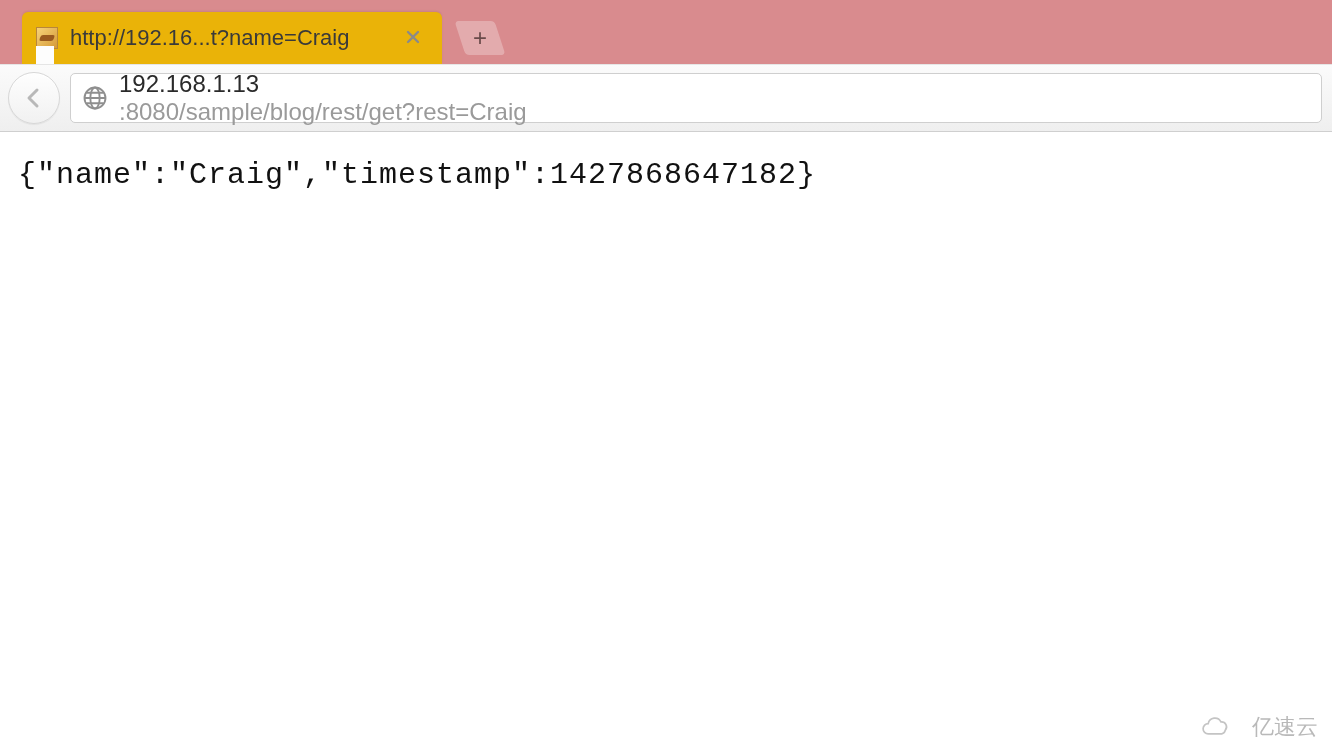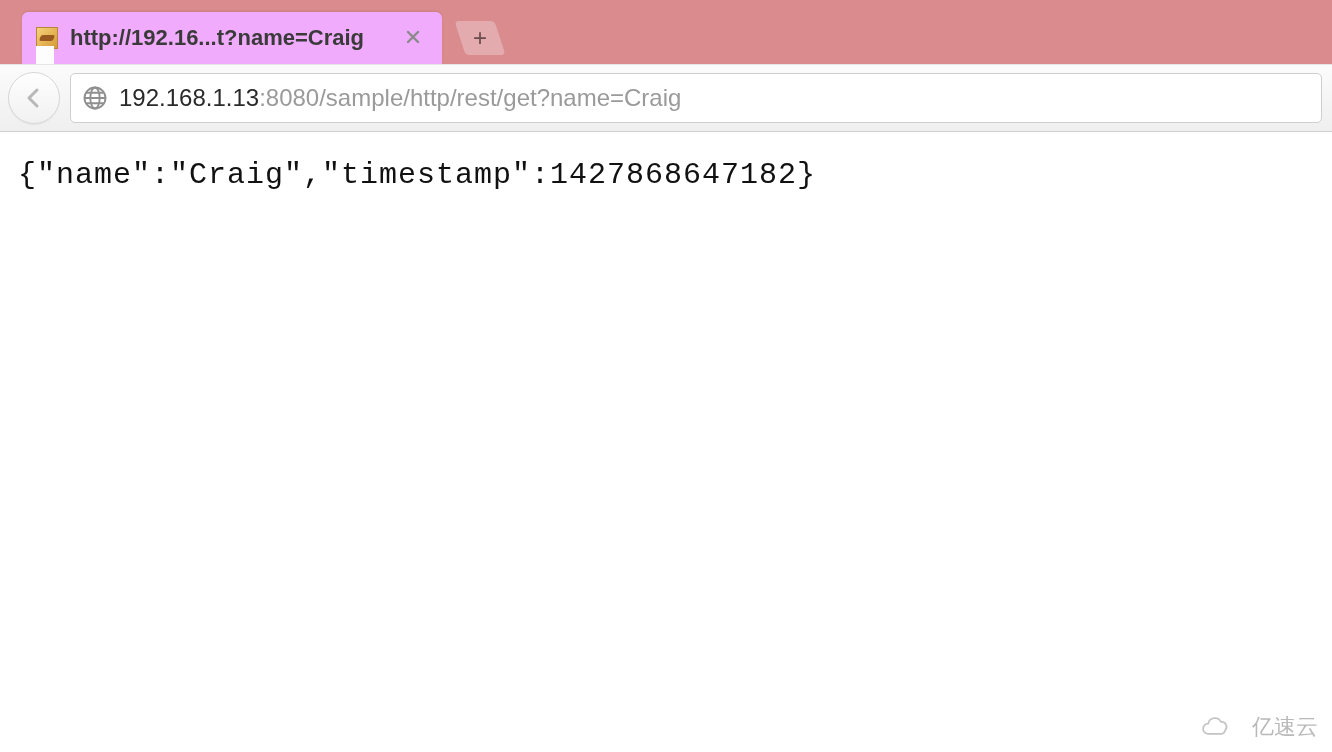--- a/index.html
+++ b/index.html
@@ -9,30 +9,29 @@
     .tab-strip {
       height: 64px;
       background: #d98b8e;
       display: flex;
       align-items: flex-end;
       padding-left: 22px;
       position: relative;
     }
     .tab {
       height: 52px;
-      background: #f0abfc;
+      background: #eab308;
       display: flex;
       align-items: center;
       padding: 0 20px 0 14px;
       border-top-left-radius: 6px;
       border-top-right-radius: 6px;
       position: relative;
       min-width: 420px;
       box-shadow: 0 -1px 2px rgba(0,0,0,0.08);
-      font-weight: bold;
     }
     .tab::before,
     .tab::after {
       content: "";
       position: absolute;
       bottom: 0;
       width: 18px;
       height: 18px;
       background: #fdfdfd;
     }
@@ -134,20 +133,21 @@
       color: #8f8f8f;
       flex-shrink: 0;
     }
     .url-text {
       font-size: 24px;
       color: #2a2a2a;
       white-space: nowrap;
       overflow: hidden;
       display: flex;
       align-items: flex-start;
+      flex-direction: column;
     }
     .url-host { color: #2a2a2a; }
     .url-path { color: #9a9a9a; }
 
     
     .content {
       padding: 26px 18px;
     }
     .json-body {
       font-family: "Courier New", Courier, monospace;
@@ -196,21 +196,21 @@
     </svg>
   </div>
   <div class="url-bar">
     <svg class="globe" viewBox="0 0 24 24">
       <circle cx="12" cy="12" r="9" fill="none" stroke="currentColor" stroke-width="1.6"></circle>
       <ellipse cx="12" cy="12" rx="4" ry="9" fill="none" stroke="currentColor" stroke-width="1.6"></ellipse>
       <path d="M3 12 H21 M4.5 7.5 H19.5 M4.5 16.5 H19.5" stroke="currentColor" stroke-width="1.6"></path>
     </svg>
     <div class="url-text">
       <span class="url-host">192.168.1.13</span>
-        <span class="url-path">:8080/sample/http/rest/get?name=Craig</span>
+        <span class="url-path">:8080/sample/blog/rest/get?rest=Craig</span>
     </div>
   </div>
 </div>
 
 <div class="content">
   <div class="json-body">{"name":"Craig","timestamp":1427868647182}</div>
 </div>
 
 <div class="watermark">
   <svg viewBox="0 0 40 24">

